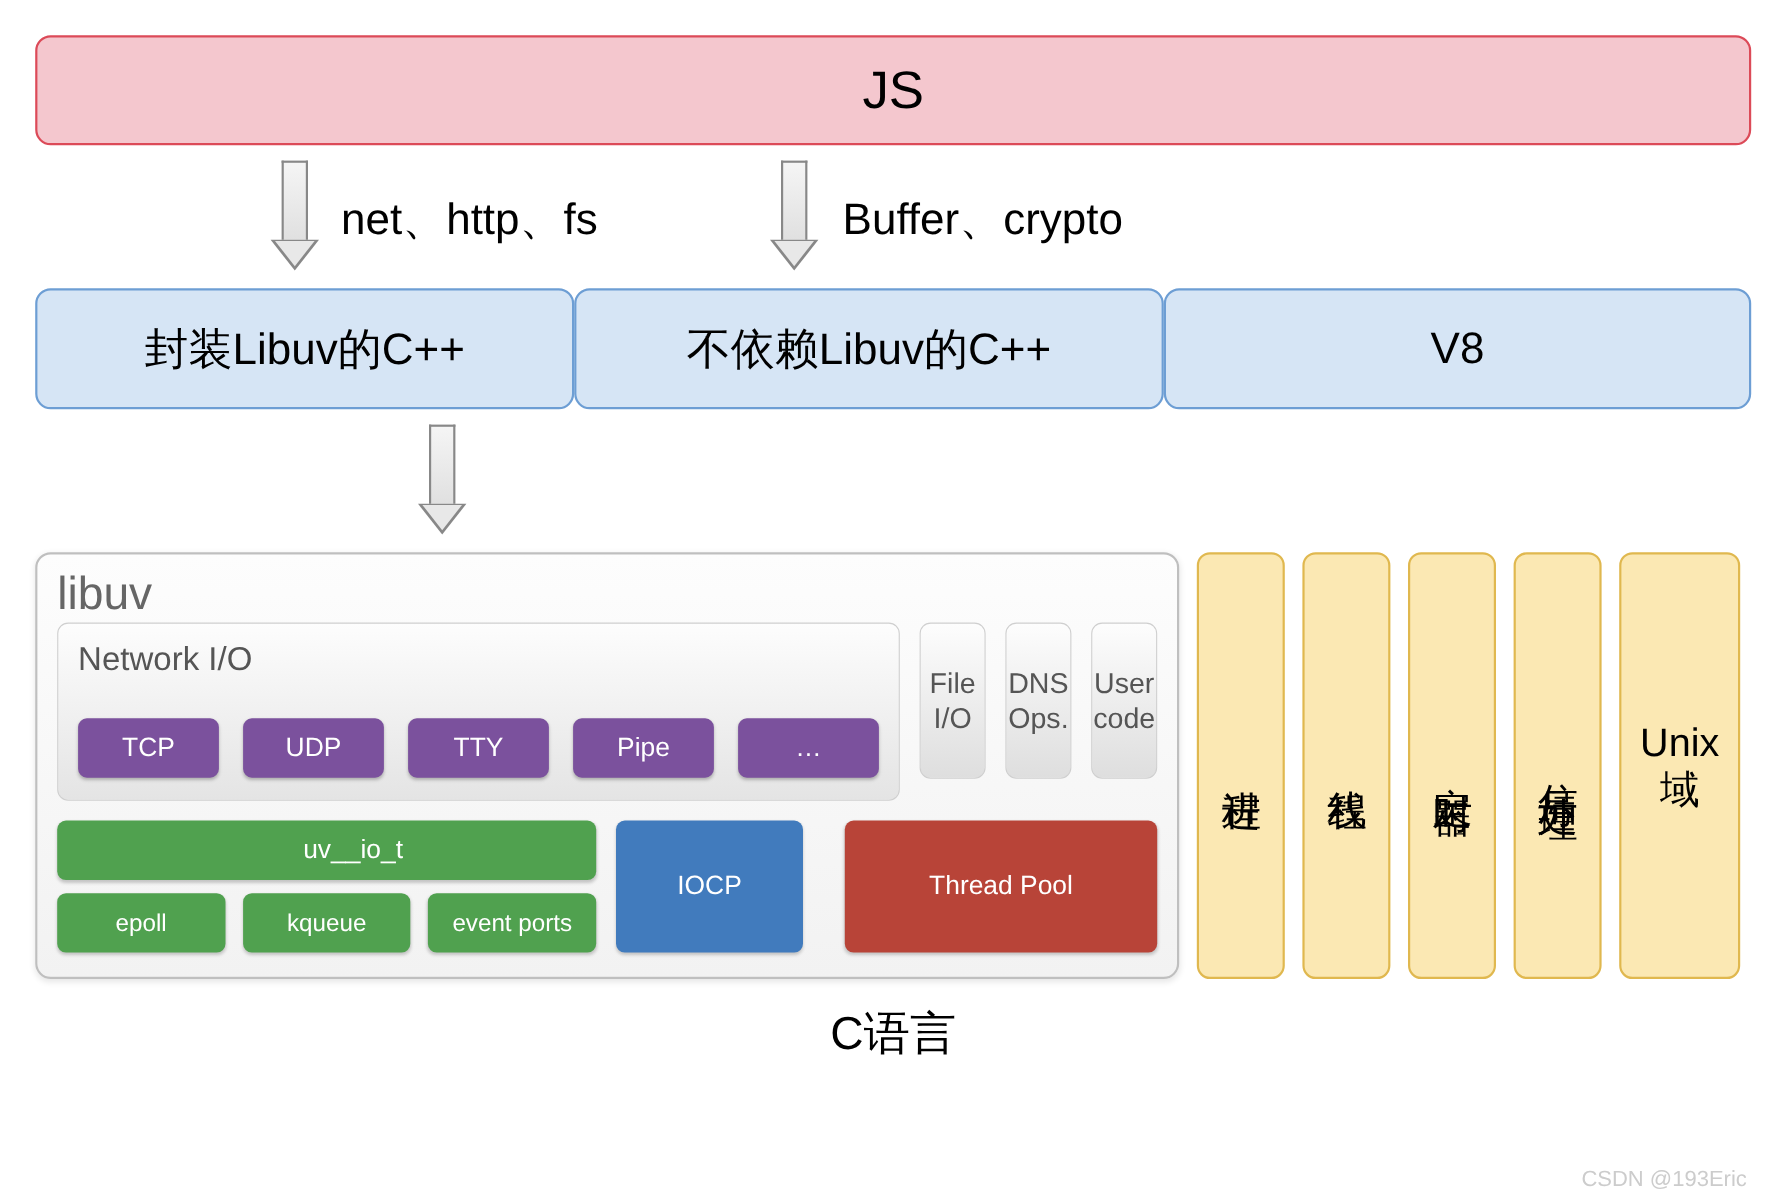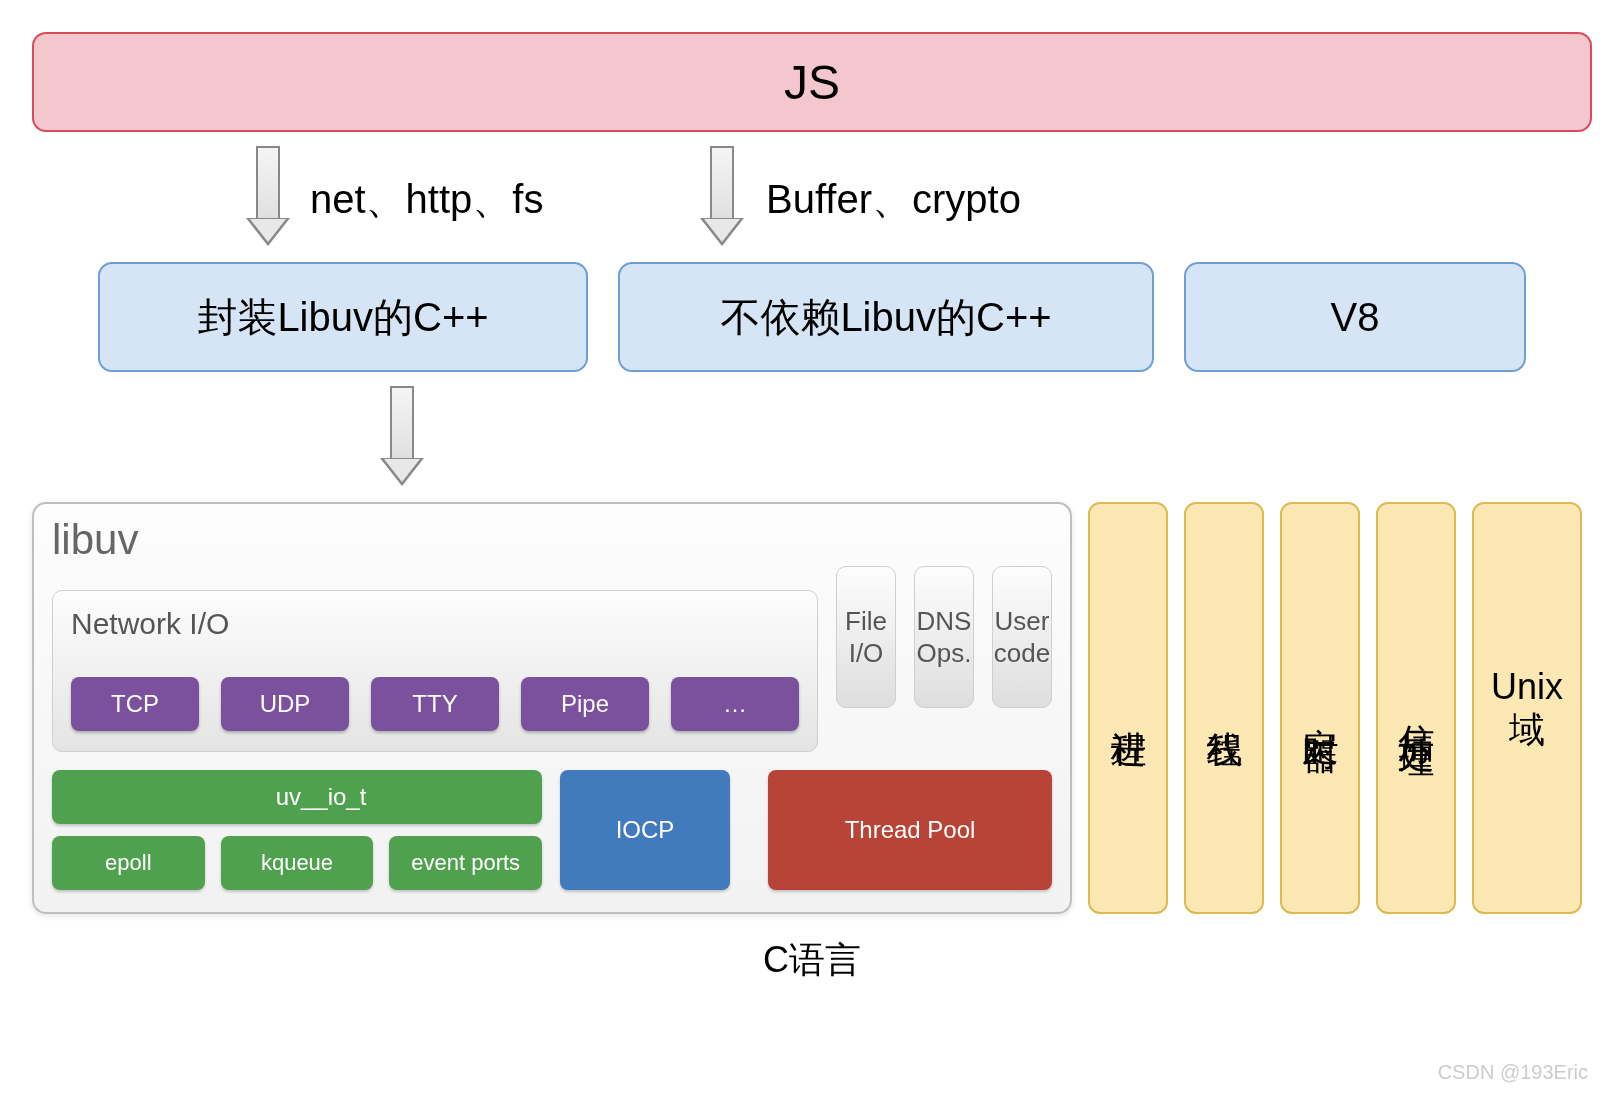--- a/index.html
+++ b/index.html
@@ -62,24 +62,23 @@
     border-right: 18px solid transparent;
     border-top: 23px solid #e8e8e8;
   }
   .arrow-label {
     position: absolute;
     font-size: 40px;
     color: #000;
     white-space: nowrap;
   }
   .mid-row {
-    width: 1428px;
-    margin: 0 auto;
-    display: flex;
-    gap: 30px;
+    width: 1560px;
+    margin: 0 auto;
+    display: flex;
   }
   .mid-box {
     height: 110px;
     background: #d6e5f5;
     border: 2px solid #6d9ed4;
     border-radius: 14px;
     display: flex;
     align-items: center;
     justify-content: center;
     font-size: 40px;
@@ -116,21 +115,20 @@
     display: flex;
     gap: 18px;
     margin-bottom: 18px;
   }
   .network-io {
     flex: 1;
     background: linear-gradient(#fdfdfd, #e4e4e4);
     border: 1px solid #cfcfcf;
     border-radius: 10px;
     padding: 16px 18px 20px 18px;
-    margin-top: 24px;
   }
   .network-io-title {
     font-size: 30px;
     color: #555;
     margin-bottom: 36px;
   }
   .purple-row {
     display: flex;
     gap: 22px;
   }
@@ -233,21 +231,21 @@
     font-size: 36px;
     color: #000;
     writing-mode: vertical-rl;
     text-orientation: upright;
     letter-spacing: 6px;
     padding: 32px 0;
   }
   .yellow-col.unix { writing-mode: horizontal-tb; text-orientation: initial; flex-direction: column; line-height: 1.2; text-align: center; letter-spacing: 0; }
   .footer-text {
     text-align: center;
-    font-size: 36px;
+    font-size: 42px;
     color: #000;
     margin-top: 22px;
   }
   .watermark {
     position: absolute;
     right: 36px;
     bottom: 10px;
     font-size: 20px;
     color: #ccc;
   }

